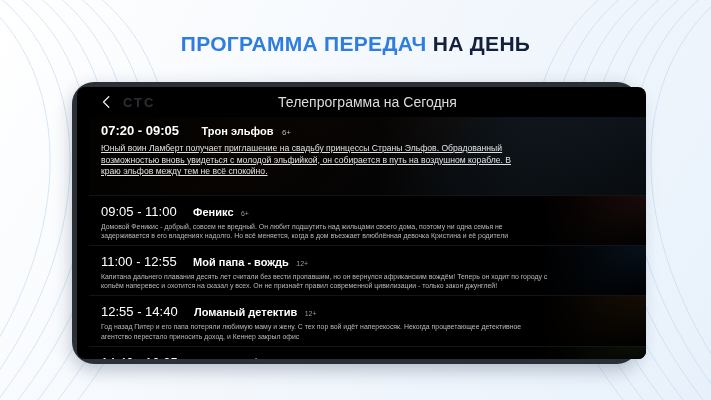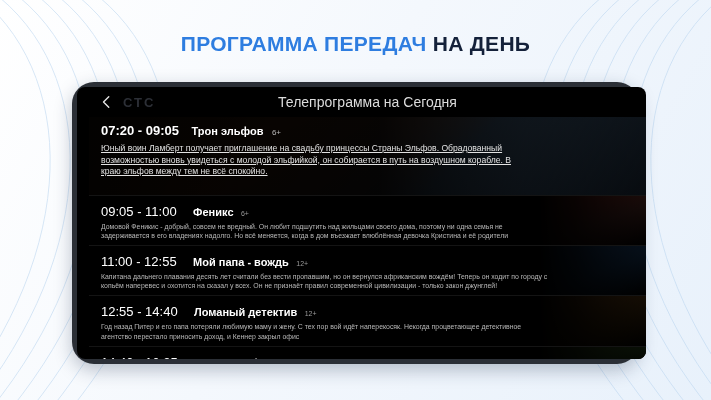--- a/index.html
+++ b/index.html
@@ -114,21 +114,21 @@
     font-size: 13px;
     font-weight: bold;
     color: #ffffff;
     display: inline;
   }
   .hero-title {
     font-size: 11px;
     font-weight: bold;
     color: #ffffff;
     display: inline;
-    margin-left: 8px;
+    margin-left: 18px;
   }
   .hero-age {
     font-size: 8px;
     color: #b9b9b9;
     display: inline;
     margin-left: 4px;
   }
   .hero-desc {
     margin-top: 4px;
     font-size: 8.6px;

